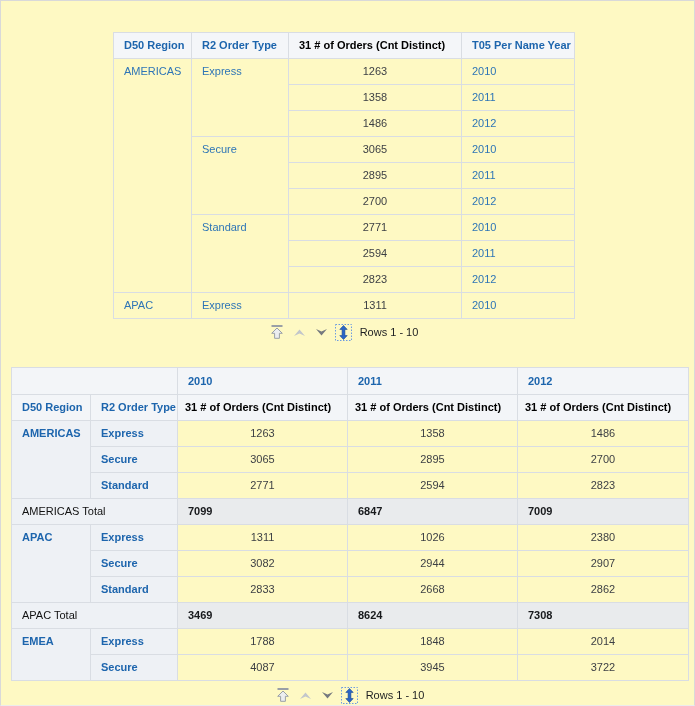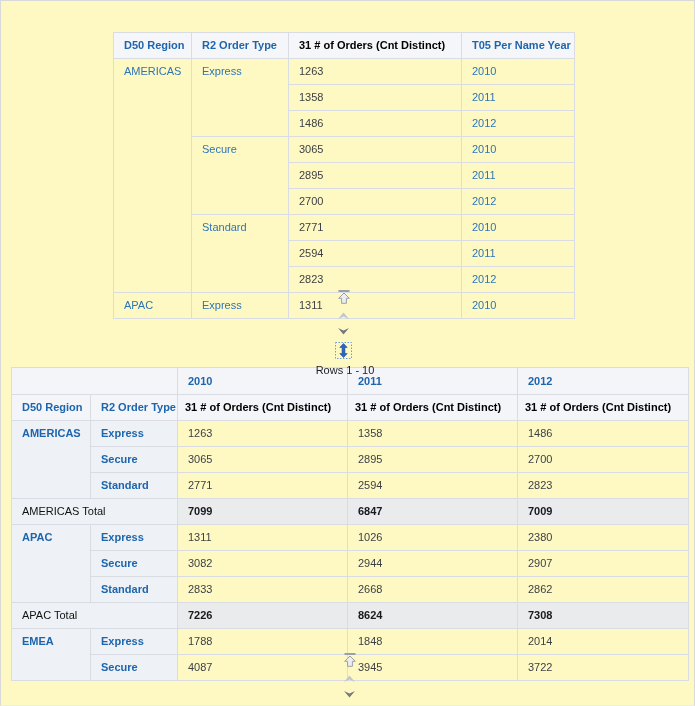--- a/index.html
+++ b/index.html
@@ -7,25 +7,25 @@
   .frame{box-sizing:border-box;width:695px;height:706px;border:1px solid #d9d9d9;border-bottom-color:#ececec;overflow:hidden;background:#fef9c3;}
 
   table{border-collapse:collapse;table-layout:fixed;font-size:11px;}
   td,th{box-sizing:border-box;border:1px solid #d9dde3;height:26px;padding:5px 10px 0;vertical-align:top;line-height:15px;white-space:nowrap;overflow:hidden;text-align:left;font-weight:normal;}
 
   
   .t1{margin:31px 0 0 112px;width:461px;}
   .t1 th{background:#f4f6f9;font-weight:bold;color:#1d65ad;}
   .t1 th.measure-h{color:#000;}
   .member{color:#2e75b6;}
-  .num{text-align:left;color:#3c3f44;}
+  .num{text-align:center;color:#3c3f44;}
   .year-link{color:#2e75b6;}
 
   
-  .pager{display:flex;align-items:center;justify-content:center;gap:5px;height:22px;margin-top:2px;font-size:11px;color:#1c1e21;flex-direction:column;}
+  .pager{display:flex;align-items:center;justify-content:center;gap:5px;height:22px;margin-top:2px;font-size:11px;color:#1c1e21;}
   .p1{width:461px;margin-left:112px;}
   .p2{width:677px;margin-left:10px;margin-top:3px;}
   .pager .ic{display:inline-flex;align-items:center;justify-content:center;width:17px;height:17px;cursor:pointer;}
   .pager-label{margin-left:3px;}
 
   
   .t2{margin:24px 0 0 10px;width:677px;}
   .t2 th{background:#f3f5f8;font-weight:bold;color:#1d65ad;}
   .t2 th.measure-h{color:#000;padding:5px 7px 0;}
   .t2 th.year-h{height:27px;padding-top:6px;}
@@ -192,21 +192,21 @@
         <td class="num">2907</td>
       </tr>
       <tr>
         <td class="rowhead">Standard</td>
         <td class="num">2833</td>
         <td class="num">2668</td>
         <td class="num">2862</td>
       </tr>
       <tr>
         <td class="total-label" colspan="2">APAC Total</td>
-        <td class="total-val">7226</td>
+        <td class="total-val">3469</td>
         <td class="total-val">8624</td>
         <td class="total-val">7308</td>
       </tr>
       <tr>
         <td class="rowhead" rowspan="2">EMEA</td>
         <td class="rowhead">Express</td>
         <td class="num">1788</td>
         <td class="num">1848</td>
         <td class="num">2014</td>
       </tr>

